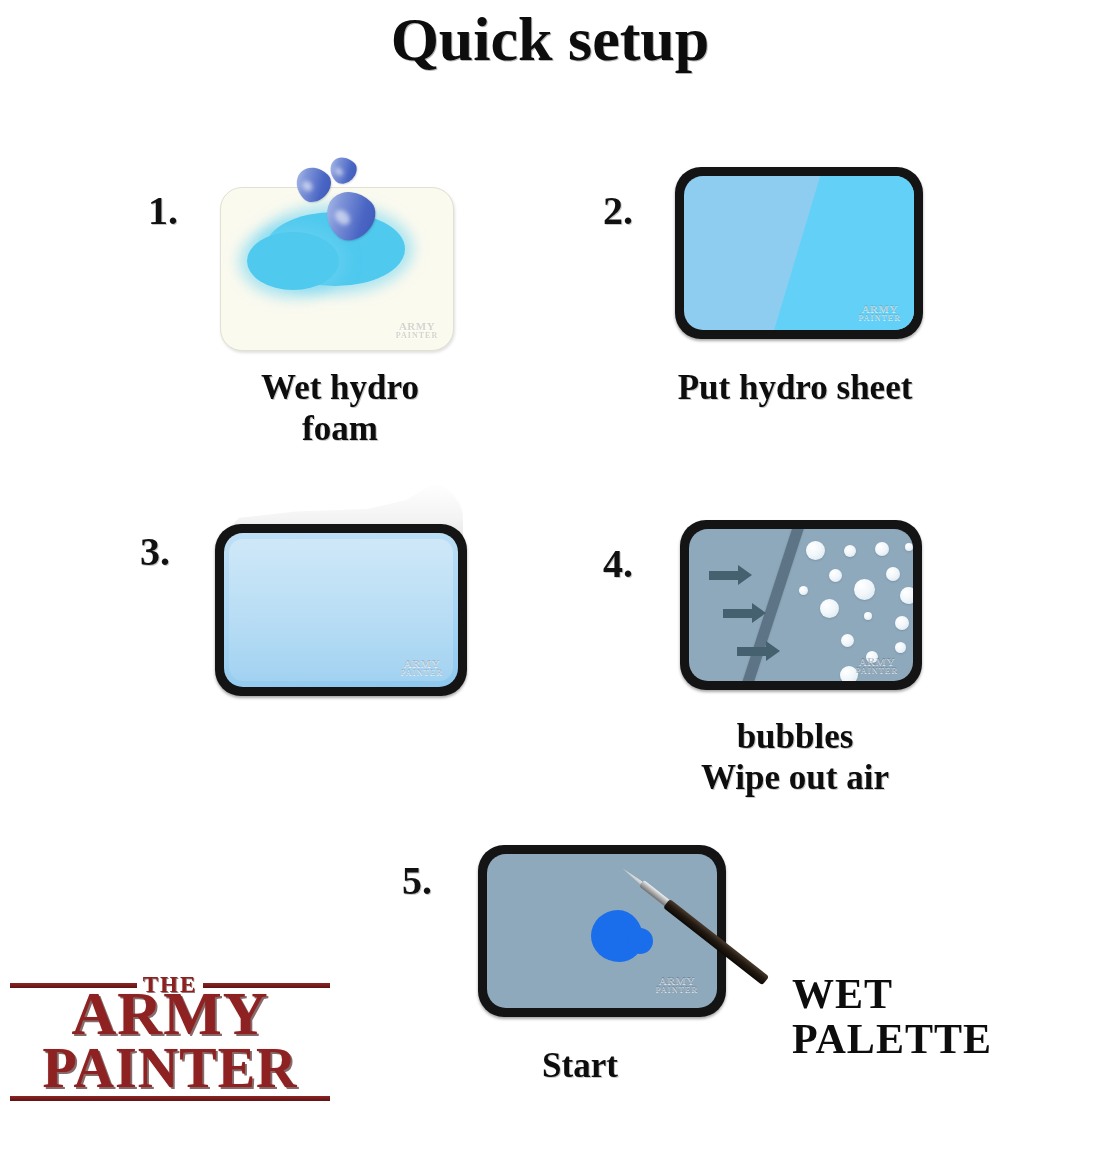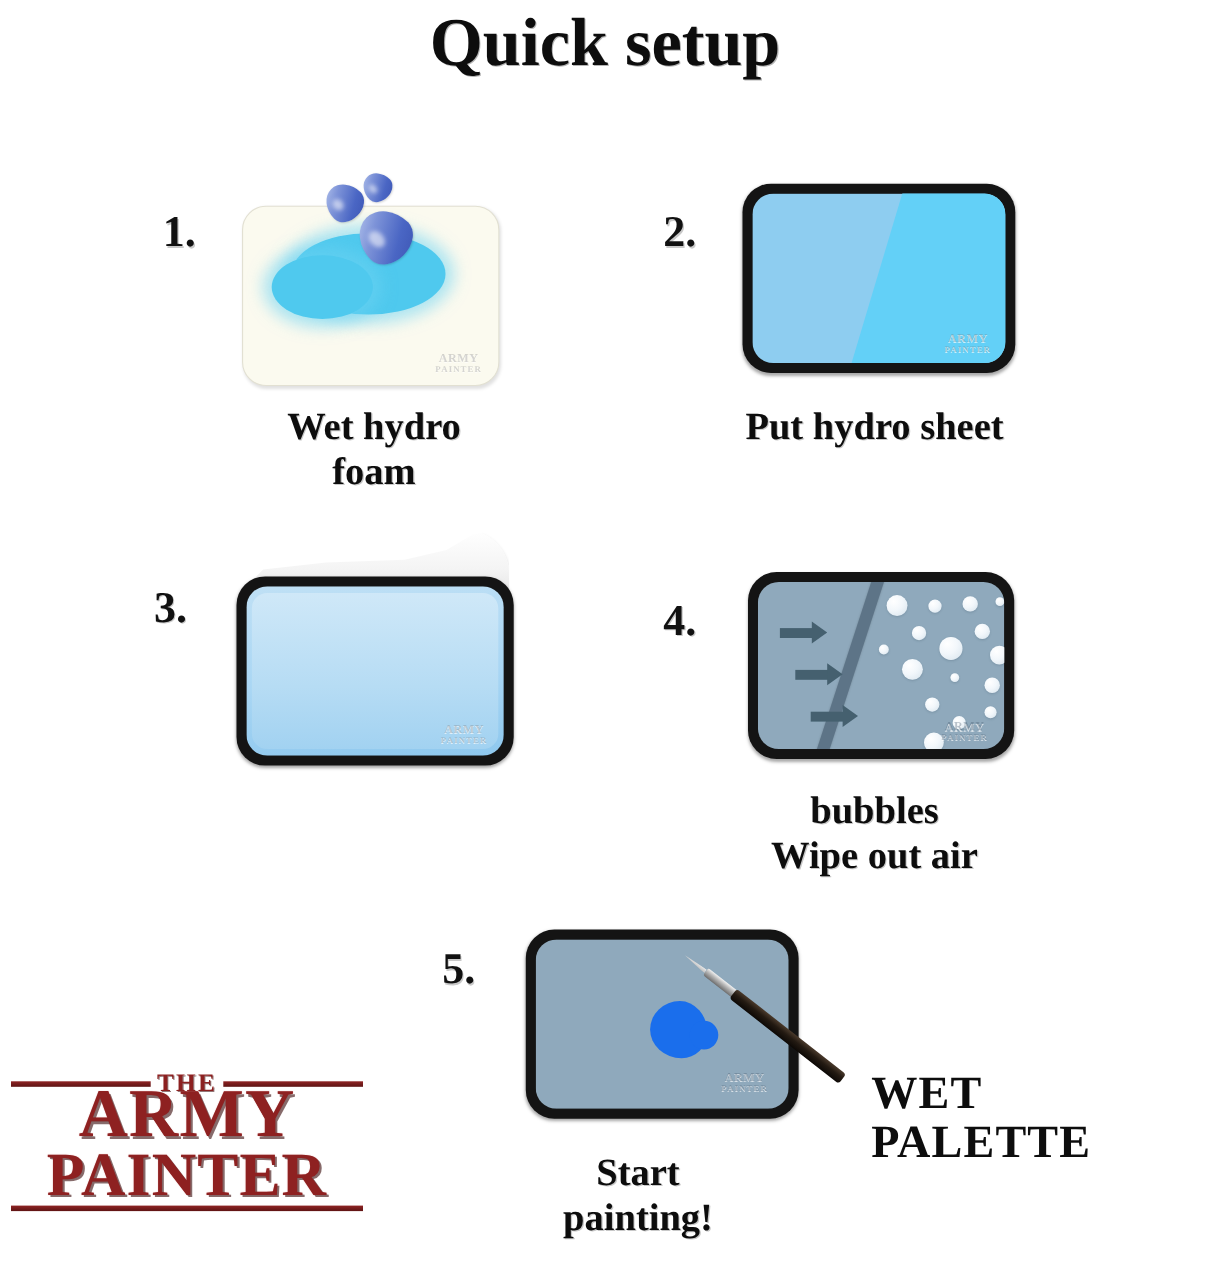--- a/index.html
+++ b/index.html
@@ -437,21 +437,20 @@
     <div class="brush" style="left:162px; top:30px; width:160px; height:14px; transform: rotate(38deg);">
       <div class="brush-tip" style="left:-22px; top:5px; width:24px; height:4px;
                   clip-path: polygon(0% 50%, 100% 0%, 100% 100%);"></div>
       <div class="brush-ferrule" style="left:2px; top:3px; width:34px; height:8px;"></div>
       <div class="brush-handle" style="left:34px; top:2px; width:126px; height:11px;"></div>
     </div>
   </div>
 
   <div class="step-caption" style="left:20px; top:200px; width:340px;">
     <div>Start</div>
-    <div>painting!</div>
   </div>
 </div>
 
 <div class="logo">
   <div class="logo-the-row">
     <div class="logo-rule"></div>
     <div class="logo-the">THE</div>
     <div class="logo-rule"></div>
   </div>
   <div class="logo-word logo-army">ARMY</div>

